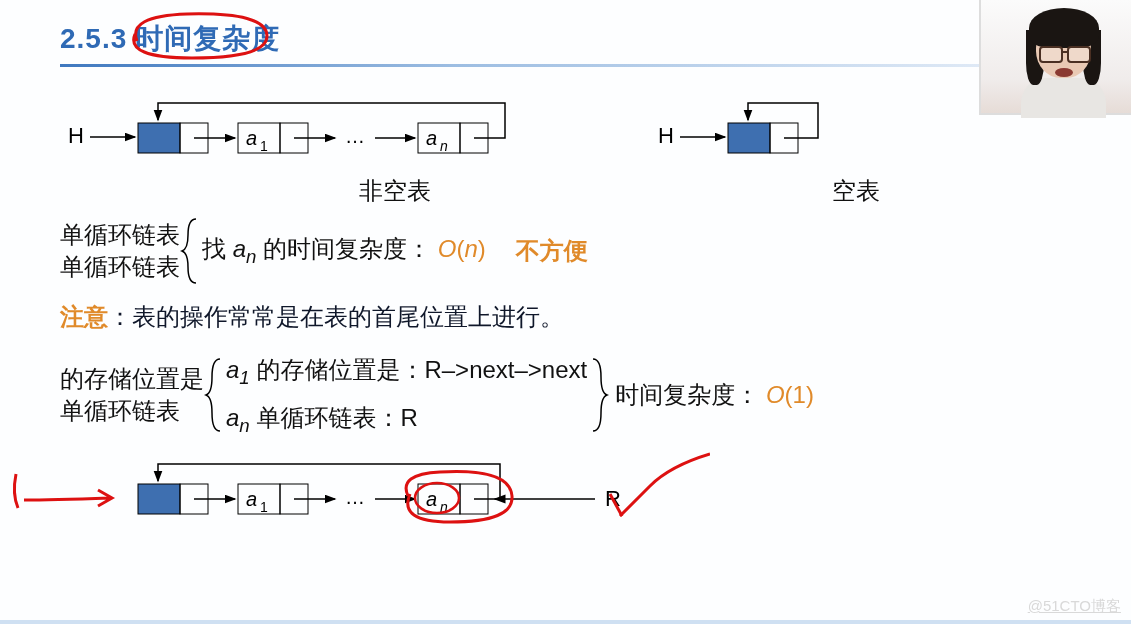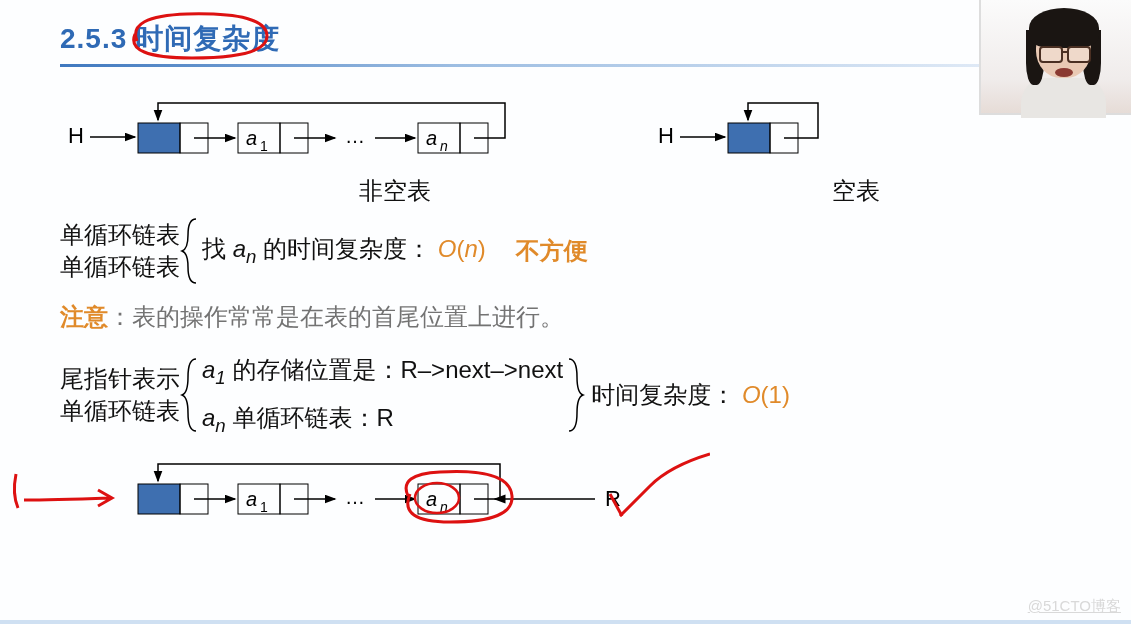--- a/index.html
+++ b/index.html
@@ -24,21 +24,21 @@
   .title-underline {
     margin-top: 6px;
     height: 3px;
     background: linear-gradient(to right, #3f78bf 0%, #9cbde2 40%, #e6eef8 100%);
     width: 980px;
   }
   svg { display: block; }
   .body-text { font-size: 24px; color: #111; }
   .orange { color: #e08a2a; font-style: italic; }
   .orange-bold { color: #e08a2a; font-weight: 600; }
-  .blue { color: #737373; }
+  .blue { color: #0f172a; }
   .sub { font-size: 0.78em; vertical-align: sub; font-style: italic; }
   .row { display: flex; align-items: center; }
   .watermark {
     position: absolute; right: 10px; bottom: 8px;
     color: #d9d9d9; font-size: 15px; font-weight: 500;
     font-family: Arial, sans-serif;
     text-decoration: underline;
   }
   .webcam {
     position: absolute; top: 0; right: 0; width: 150px; height: 113px;
@@ -138,21 +138,21 @@
     </div>
     <div class="body-text orange-bold" style="margin-left:30px; font-size:24px; font-style:normal;">不方便</div>
   </div>
 
   <div class="body-text" style="margin-top:14px;">
     <span class="orange-bold" style="font-style:normal">注意</span><span class="blue">：表的操作常常是在表的首尾位置上进行。</span>
   </div>
 
   <div class="row" style="margin-top:14px;">
     <div class="body-text" style="line-height:1.35;">
-      <div>尾指针表示</div>
+      <div>的存储位置是</div>
       <div>单循环链表</div>
     </div>
     <svg width="22" height="80">
       <path d="M16 4 Q8 4 8 22 Q8 38 2 40 Q8 42 8 58 Q8 76 16 76" stroke="#000" stroke-width="1.5" fill="none"></path>
     </svg>
     <div class="body-text" style="line-height:1.9;">
       <div><span style="font-style:italic">a</span><span class="sub">1</span><span> 的存储位置是：R–&gt;next–&gt;next</span></div>
       <div><span style="font-style:italic">a</span><span class="sub">n</span><span> 单循环链表：R</span></div>
     </div>
     <svg width="22" height="80">

